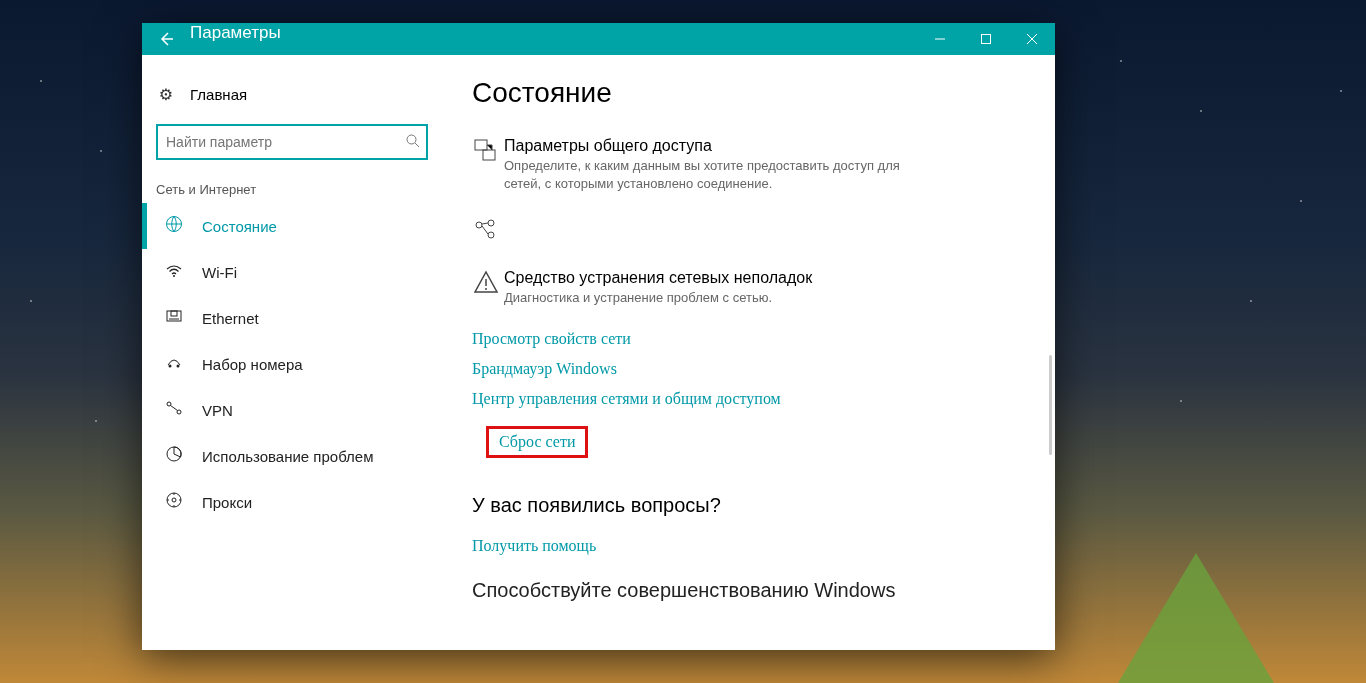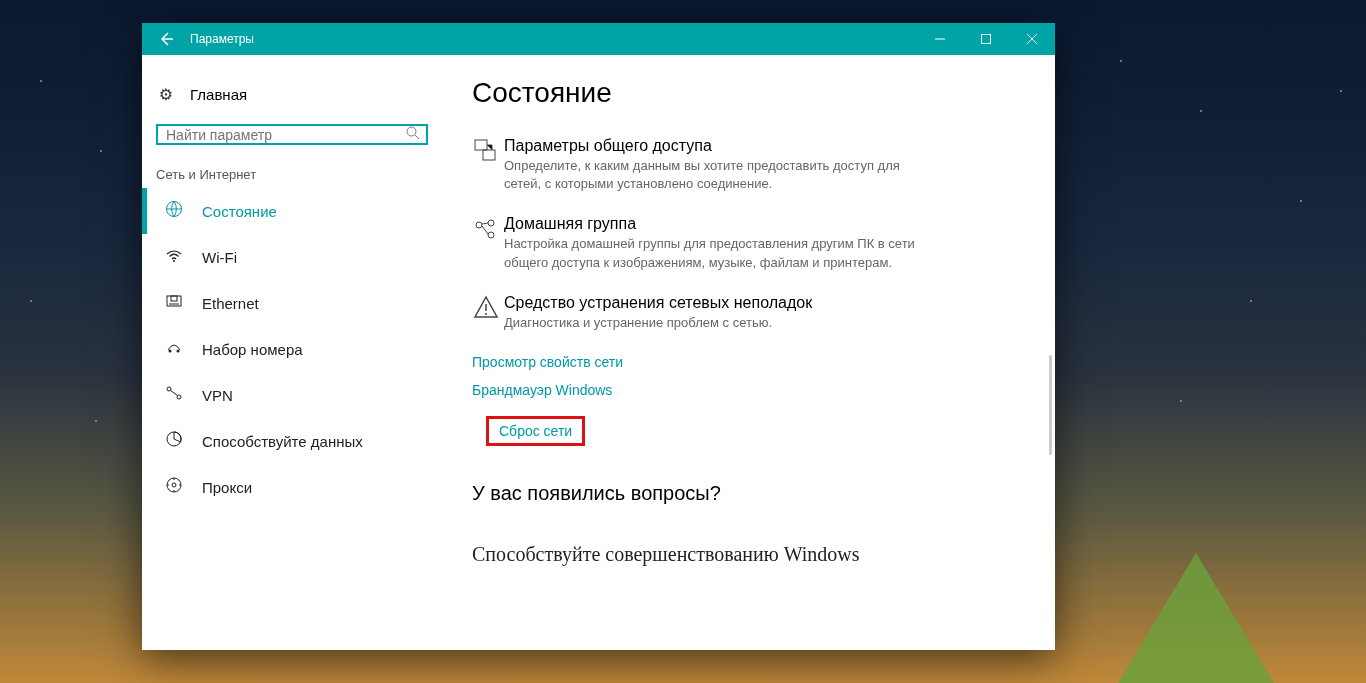--- a/index.html
+++ b/index.html
@@ -26,37 +26,37 @@
   .window {
     position:absolute;
     left:142px; top:23px;
     width:913px; height:627px;
     background:#fff;
     box-shadow:0 8px 40px rgba(0,0,0,.6);
     display:flex; flex-direction:column;
   }
   .titlebar {
     height:32px; background:#00a4a6;
-    display:flex; align-items:center;
-    color:#fff; font-size:12px;
+    display:flex; 
+    color:#fff; font-size:17px;
   }
   .titlebar .back { width:48px; height:32px; display:flex; align-items:center; justify-content:center; font-size:16px; }
   .titlebar .title { flex:0 0 auto; }
   .titlebar .spacer { flex:1; }
   .titlebar .winbtn { width:46px; height:32px; display:flex; align-items:center; justify-content:center; }
 
   .body { flex:1; display:flex; overflow:hidden; }
 
   .sidebar { width:300px; padding:22px 0 0 0; overflow-y:auto; }
   .home-row { display:flex; align-items:center; padding:8px 14px; gap:14px; font-size:15px; cursor:pointer; }
   .home-row .icon { width:20px; text-align:center; font-size:16px; color:#333; }
 
   .searchbox {
     margin:12px 14px 0 14px;
-    height:21px;
+    height:36px;
     border:2px solid #00a4a6;
     display:flex; align-items:center;
     padding:0 6px 0 8px;
   }
   .searchbox input {
     border:none; outline:none; flex:1; font-size:14px; color:#333; font-family:inherit;
   }
   .searchbox .sicon { color:#777; font-size:14px; }
 
   .section-title { margin:22px 14px 6px 14px; font-size:13px; color:#555; }
@@ -75,25 +75,25 @@
   .nav-item .icon { width:20px; text-align:center; font-size:16px; }
 
   .content { flex:1; padding:22px 22px 0 30px; overflow-y:auto; position:relative; }
   .content h1 { font-size:28px; font-weight:400; margin-bottom:28px; }
 
   .option-row { display:flex; gap:0; margin-bottom:22px; }
   .option-icon { width:32px; flex-shrink:0; color:#444; }
   .option-text .title { font-size:16px; color:#000; margin-bottom:2px; }
   .option-text .desc { font-size:13px; color:#666; max-width:420px; line-height:1.4; }
 
-  .link { color:#0099a8; font-size:14px; margin:6px 0 6px 0; display:block; cursor:pointer; }
+  .link { color:#0099a8; font-size:16px; margin:6px 0 6px 0; display:block; cursor:pointer;font-family:Liberation Serif, serif; }
   .link.highlighted { display:inline-block; border:3px solid #d11; padding:4px 10px; margin:2px 0 18px 14px; }
 
   .content h2 { font-size:20px; font-weight:400; margin:18px 0 20px 0; }
-  .content .cutoff { font-size:20px; font-weight:400; color:#222; white-space:nowrap; overflow:hidden;font-family:Liberation Serif, serif; }
+  .content .cutoff { font-size:20px; font-weight:400; color:#222; white-space:nowrap; overflow:hidden; }
 
   .scrollbar-stub { position:absolute; right:3px; top:300px; width:3px; height:100px; background:#ccc; border-radius:2px; }
 </style>
 </head>
 <body>
 
 <div class="stars" aria-hidden="true">
   <div class="star" style="left:40px;top:80px"></div>
     <div class="star" style="left:100px;top:150px"></div>
   <div class="star" style="left:30px;top:300px"></div>
@@ -201,21 +201,21 @@
         </span>
         <span>VPN</span>
       </div>
       <div class="nav-item">
         <span class="icon">
           <svg width="18" height="18" viewBox="0 0 18 18">
               <circle cx="9" cy="9" r="7" fill="none" stroke="currentColor"></circle>
               <path fill="none" stroke="currentColor" d="M9 2 A7 7 0 0 1 15.5 12 L9 9 Z"></path>
             </svg>
         </span>
-        <span>Способствуйте данных</span>
+        <span>Использование проблем</span>
       </div>
       <div class="nav-item">
         <span class="icon">
           <svg width="18" height="18" viewBox="0 0 18 18">
               <circle cx="9" cy="9" r="7" fill="none" stroke="currentColor"></circle>
               <circle cx="9" cy="9" r="2" fill="none" stroke="currentColor"></circle>
               <path stroke="currentColor" d="M9 2v2M9 14v2M2 9h2M14 9h2"></path>
             </svg>
         </span>
         <span>Прокси</span>
@@ -241,46 +241,44 @@
 
       <div class="option-row">
         <div class="option-icon">
           <svg width="28" height="28" viewBox="0 0 28 28">
               <circle cx="7" cy="10" r="3" fill="none" stroke="#444"></circle>
               <circle cx="19" cy="8" r="3" fill="none" stroke="#444"></circle>
               <circle cx="19" cy="20" r="3" fill="none" stroke="#444"></circle>
               <path stroke="#444" d="M10 9 L16 8 M10 11 L16 19"></path>
             </svg>
         </div>
-        <div class="option-text">
-          <div class="title">Домашняя группа</div>
-          <div class="desc">Настройка домашней группы для предоставления другим ПК в сети общего доступа к изображениям, музыке, файлам и принтерам.</div>
-        </div>
       </div>
 
       <div class="option-row">
         <div class="option-icon">
           <svg width="28" height="28" viewBox="0 0 28 28">
               <path fill="none" stroke="#444" stroke-width="1.5" d="M14 3 L25 23 H3 Z"></path>
               <path stroke="#444" stroke-width="1.5" d="M14 10 V17"></path>
               <circle cx="14" cy="20" r="1" fill="#444"></circle>
             </svg>
         </div>
         <div class="option-text">
           <div class="title">Средство устранения сетевых неполадок</div>
           <div class="desc">Диагностика и устранение проблем с сетью.</div>
         </div>
       </div>
 
       <a class="link">Просмотр свойств сети</a>
       <a class="link" style="margin-top:12px">Брандмауэр Windows</a>
+      <a class="link" style="margin-top:12px">Центр управления сетями и общим доступом</a>
       <div style="height:10px"></div>
       <a class="link highlighted">Сброс сети</a>
 
       <h2>У вас появились вопросы?</h2>
+      <a class="link">Получить помощь</a>
 
       <div style="height:18px"></div>
       <div class="cutoff">Способствуйте совершенствованию Windows</div>
 
       <div class="scrollbar-stub"></div>
     </div>
   </div>
 </div>
 
 </body></html>

